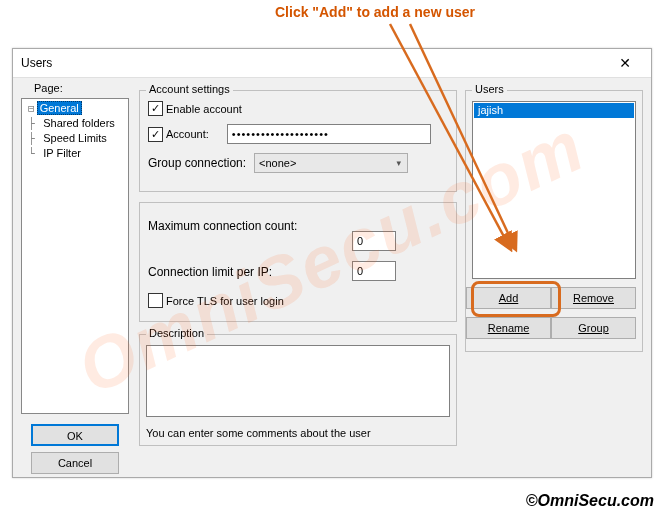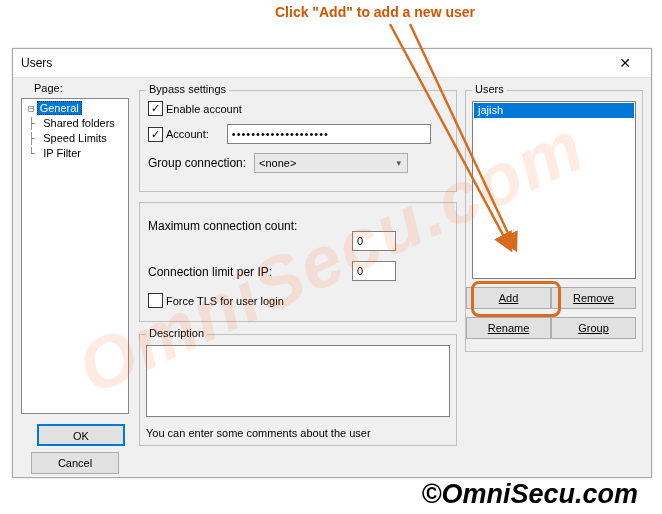--- a/index.html
+++ b/index.html
@@ -29,22 +29,22 @@
     font-style: italic;
     color: rgba(255, 100, 30, 0.13);
     white-space: nowrap;
     letter-spacing: 2px;
     pointer-events: none;
     z-index: 20;
   }
   .copyright {
     position: absolute;
     bottom: 4px;
-    right: 24px;
-    font-size: 27px;
+    right: 8px;
+    font-size: 16px;
     font-weight: bold;
     font-style: italic;
     color: #000;
   }
 
   
   .dialog {
     position: absolute;
     left: 12px;
     top: 48px;
@@ -289,21 +289,21 @@
     <div class="body">
       <div class="page-label">Page:</div>
       <div class="page-tree">
         <div class="tree-row tree-root"><span class="tree-branch">⊟</span><span class="tree-sel">General</span></div>
         <div class="tree-row tree-child"><span class="tree-branch">├ </span><span>Shared folders</span></div>
         <div class="tree-row tree-child"><span class="tree-branch">├ </span><span>Speed Limits</span></div>
         <div class="tree-row tree-child"><span class="tree-branch">└ </span><span>IP Filter</span></div>
       </div>
 
       <div class="groupbox grp-acct">
-        <div class="legend">Bypass settings</div>
+        <div class="legend">Account settings</div>
         <div class="row r1">
           <span class="check checked">
             <span class="box"></span>
             <span>Enable account</span>
           </span>
         </div>
         <div class="row r2">
           <span class="check checked">
             <span class="box"></span>
             <span>Account:</span>
@@ -348,21 +348,21 @@
           <span class="btn"><u>Remove</u></span>
         </div>
         <div class="btnrow br2">
           <span class="btn"><u>Rename</u></span>
           <span class="btn"><u>Group</u></span>
         </div>
       </div>
 
       <div class="add-highlight"></div>
 
-      <div class="btn default" style="position:absolute; left:24px; top:346px; width:88px;">OK</div>
+      <div class="btn default" style="position:absolute; left:18px; top:346px; width:88px;">OK</div>
       <div class="btn" style="position:absolute; left:18px; top:374px; width:88px;">Cancel</div>
 
     </div>
   </div>
 
   <div class="copyright">©OmniSecu.com</div>
 
 </div>
 
 </body></html>

